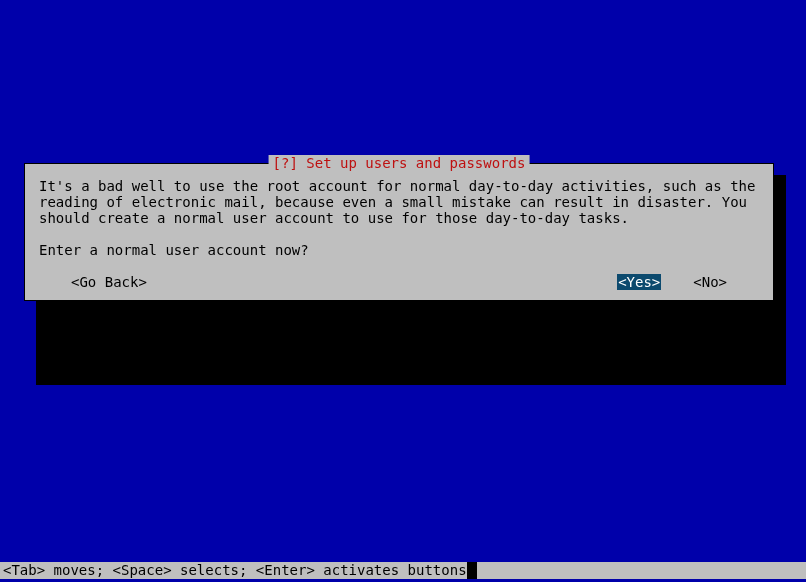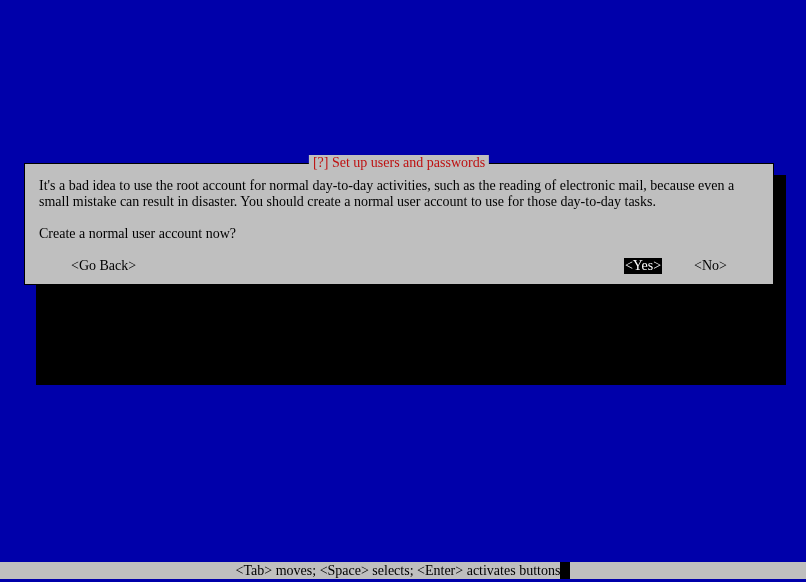--- a/index.html
+++ b/index.html
@@ -1,19 +1,18 @@
 <!DOCTYPE html>
 <html><head>
   <meta charset="utf-8">
   <style>
     * {
       margin: 0;
       padding: 0;
       box-sizing: border-box;
-      font-family: Liberation Serif, serif;
     }
     body {
       width: 806px;
       height: 582px;
       background: #0000aa;
       font-family: monospace;
       font-size: 14px;
       position: relative;
       overflow: hidden;
     }
@@ -72,59 +71,59 @@
       cursor: pointer;
       white-space: nowrap;
     }
     .btn-goback {
       flex: 0 0 auto;
     }
     .spacer {
       flex: 1;
     }
     .btn-yes {
-      background: #000000;
+      background: #0c4a6e;
       color: #ffffff;
       padding: 0 1px;
       margin-right: 32px;
     }
     .btn-no {
       margin-right: 32px;
     }
     .status-bar {
       position: absolute;
       left: 0;
       bottom: 3px;
       width: 100%;
       background: #bfbfbf;
       color: #000000;
       padding: 0 3px;
       font-family: monospace;
       font-size: 14px;
       height: 17px;
       line-height: 17px;
       display: flex;
-      justify-content: center;
+      justify-content: flex-start;
     }
     .status-right {
       background: #000000;
       width: 10px;
       height: 17px;
     }
   </style>
 </head>
 <body>
 
 <div class="dialog-container">
   <div class="dialog-shadow"></div>
   <div class="dialog">
     <div class="dialog-title">[?] Set up users and passwords</div>
     <div class="dialog-body">
-      <div class="paragraph">It's a bad idea to use the root account for normal day-to-day activities, such as the reading of electronic mail, because even a small mistake can result in disaster. You should create a normal user account to use for those day-to-day tasks.</div>
-      <div class="question">Create a normal user account now?</div>
+      <div class="paragraph">It's a bad well to use the root account for normal day-to-day activities, such as the reading of electronic mail, because even a small mistake can result in disaster. You should create a normal user account to use for those day-to-day tasks.</div>
+      <div class="question">Enter a normal user account now?</div>
       <div class="button-row">
         <span class="btn btn-goback">&lt;Go Back&gt;</span>
         <span class="spacer"></span>
         <span class="btn btn-yes">&lt;Yes&gt;</span>
         <span class="btn btn-no">&lt;No&gt;</span>
       </div>
     </div>
   </div>
 </div>
 

